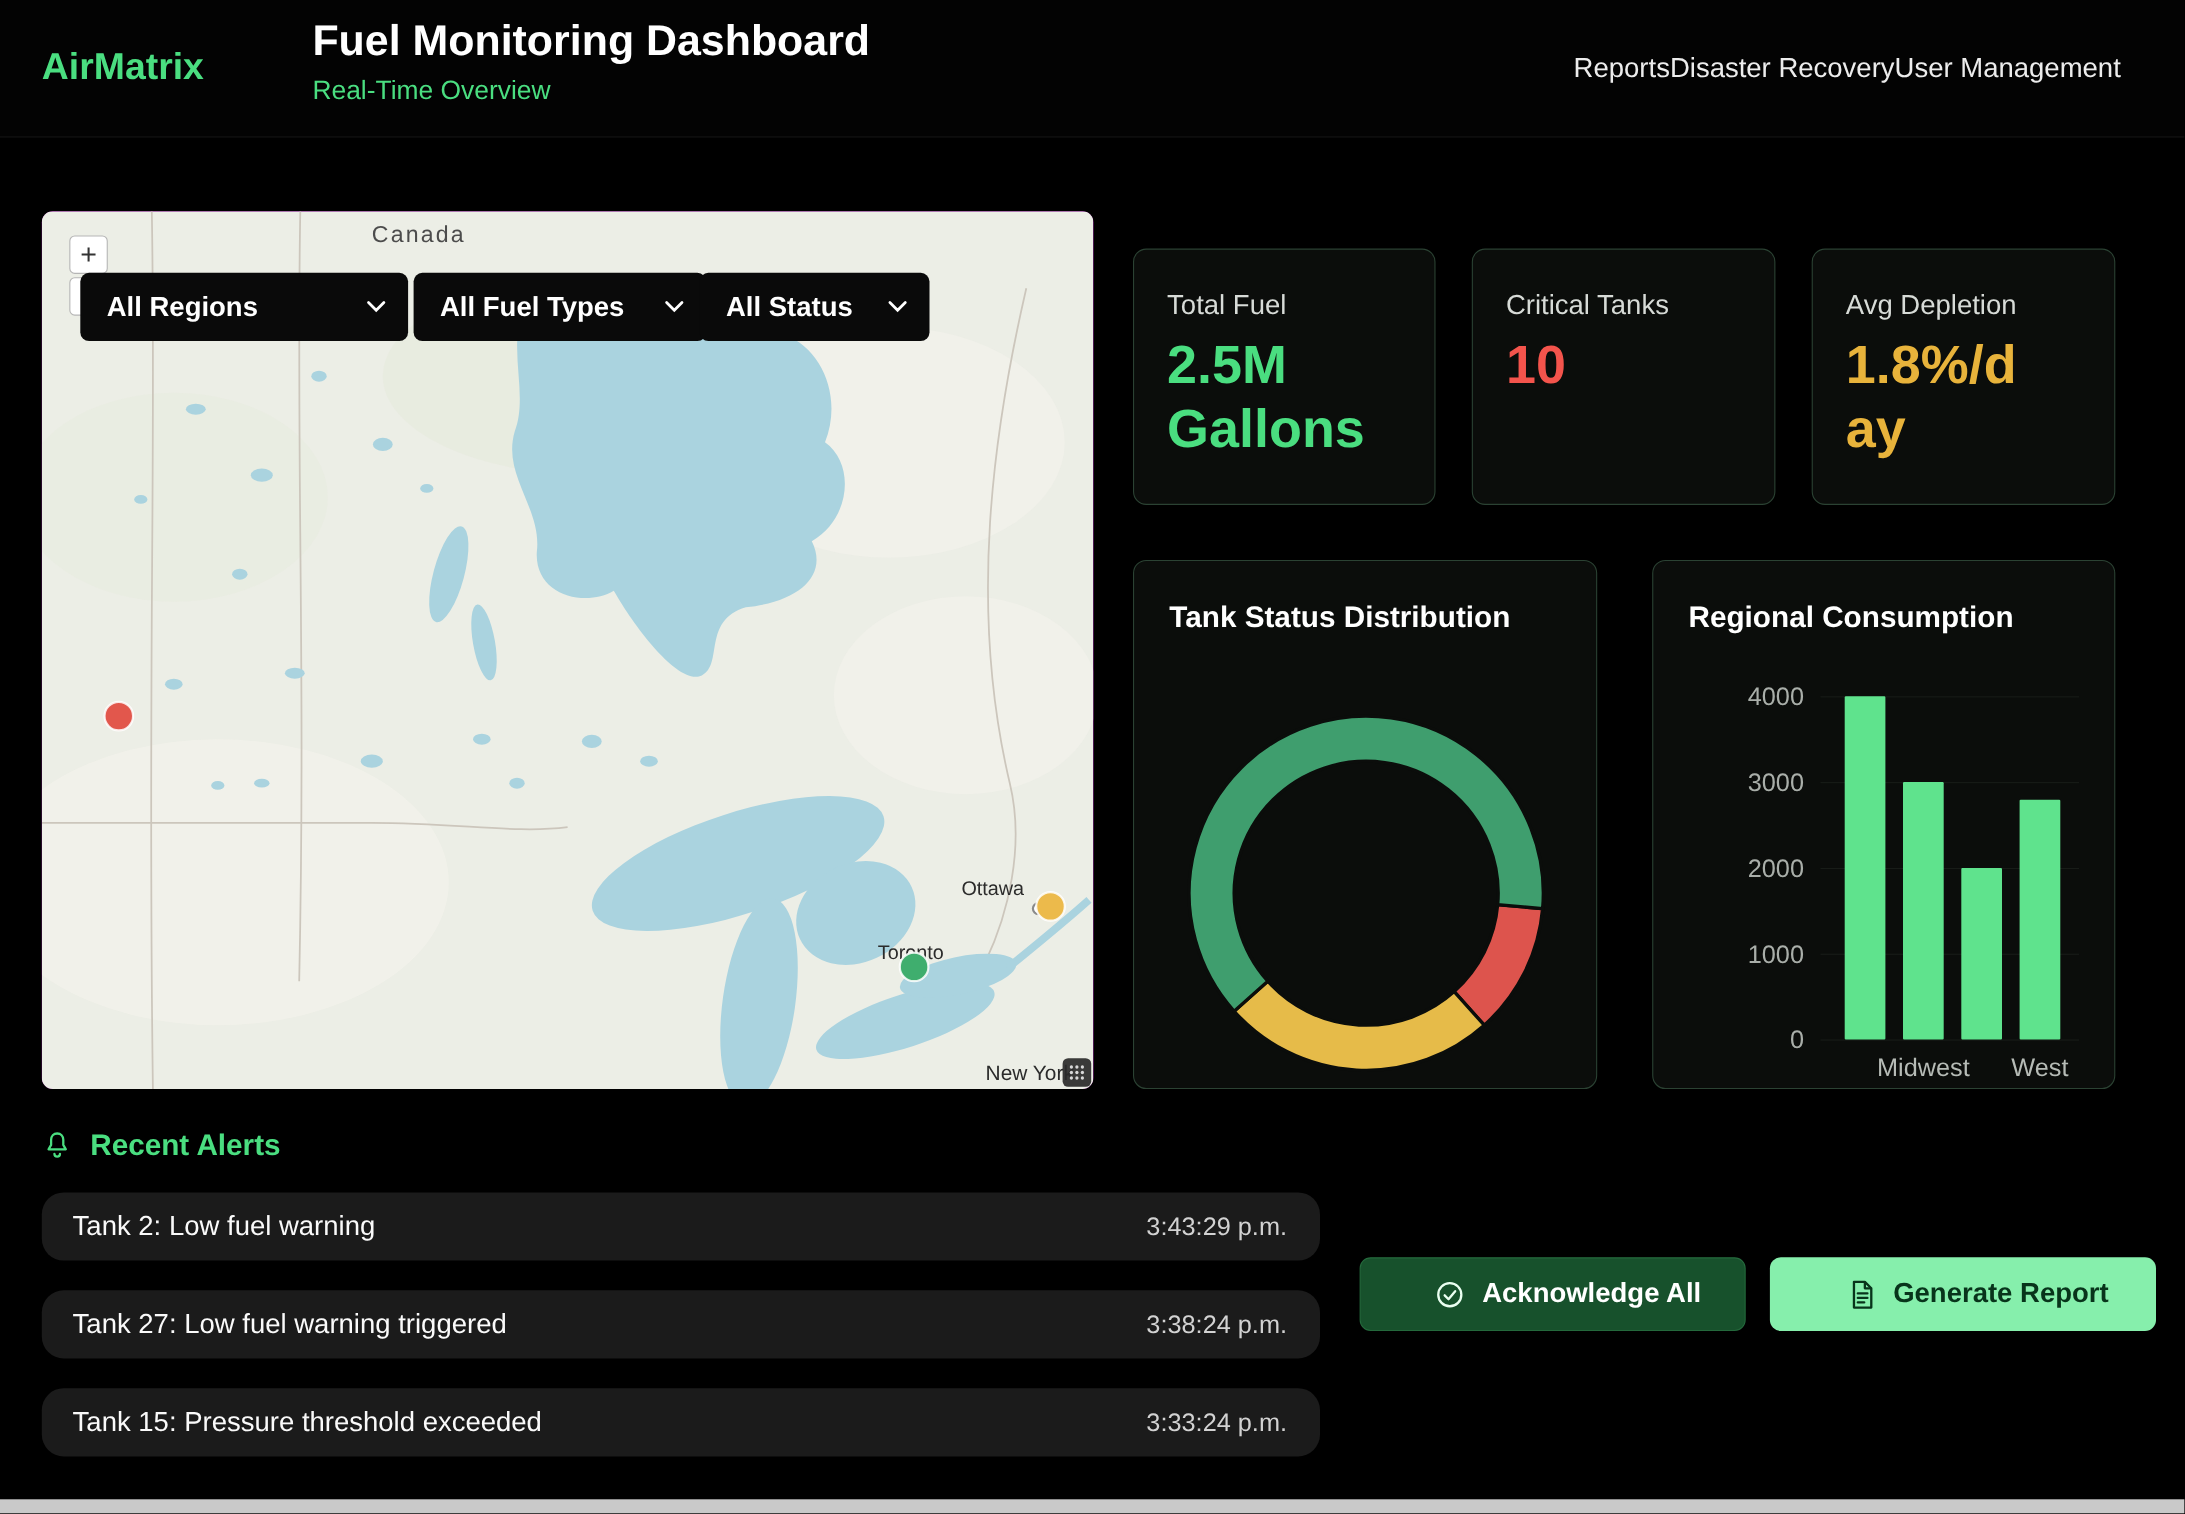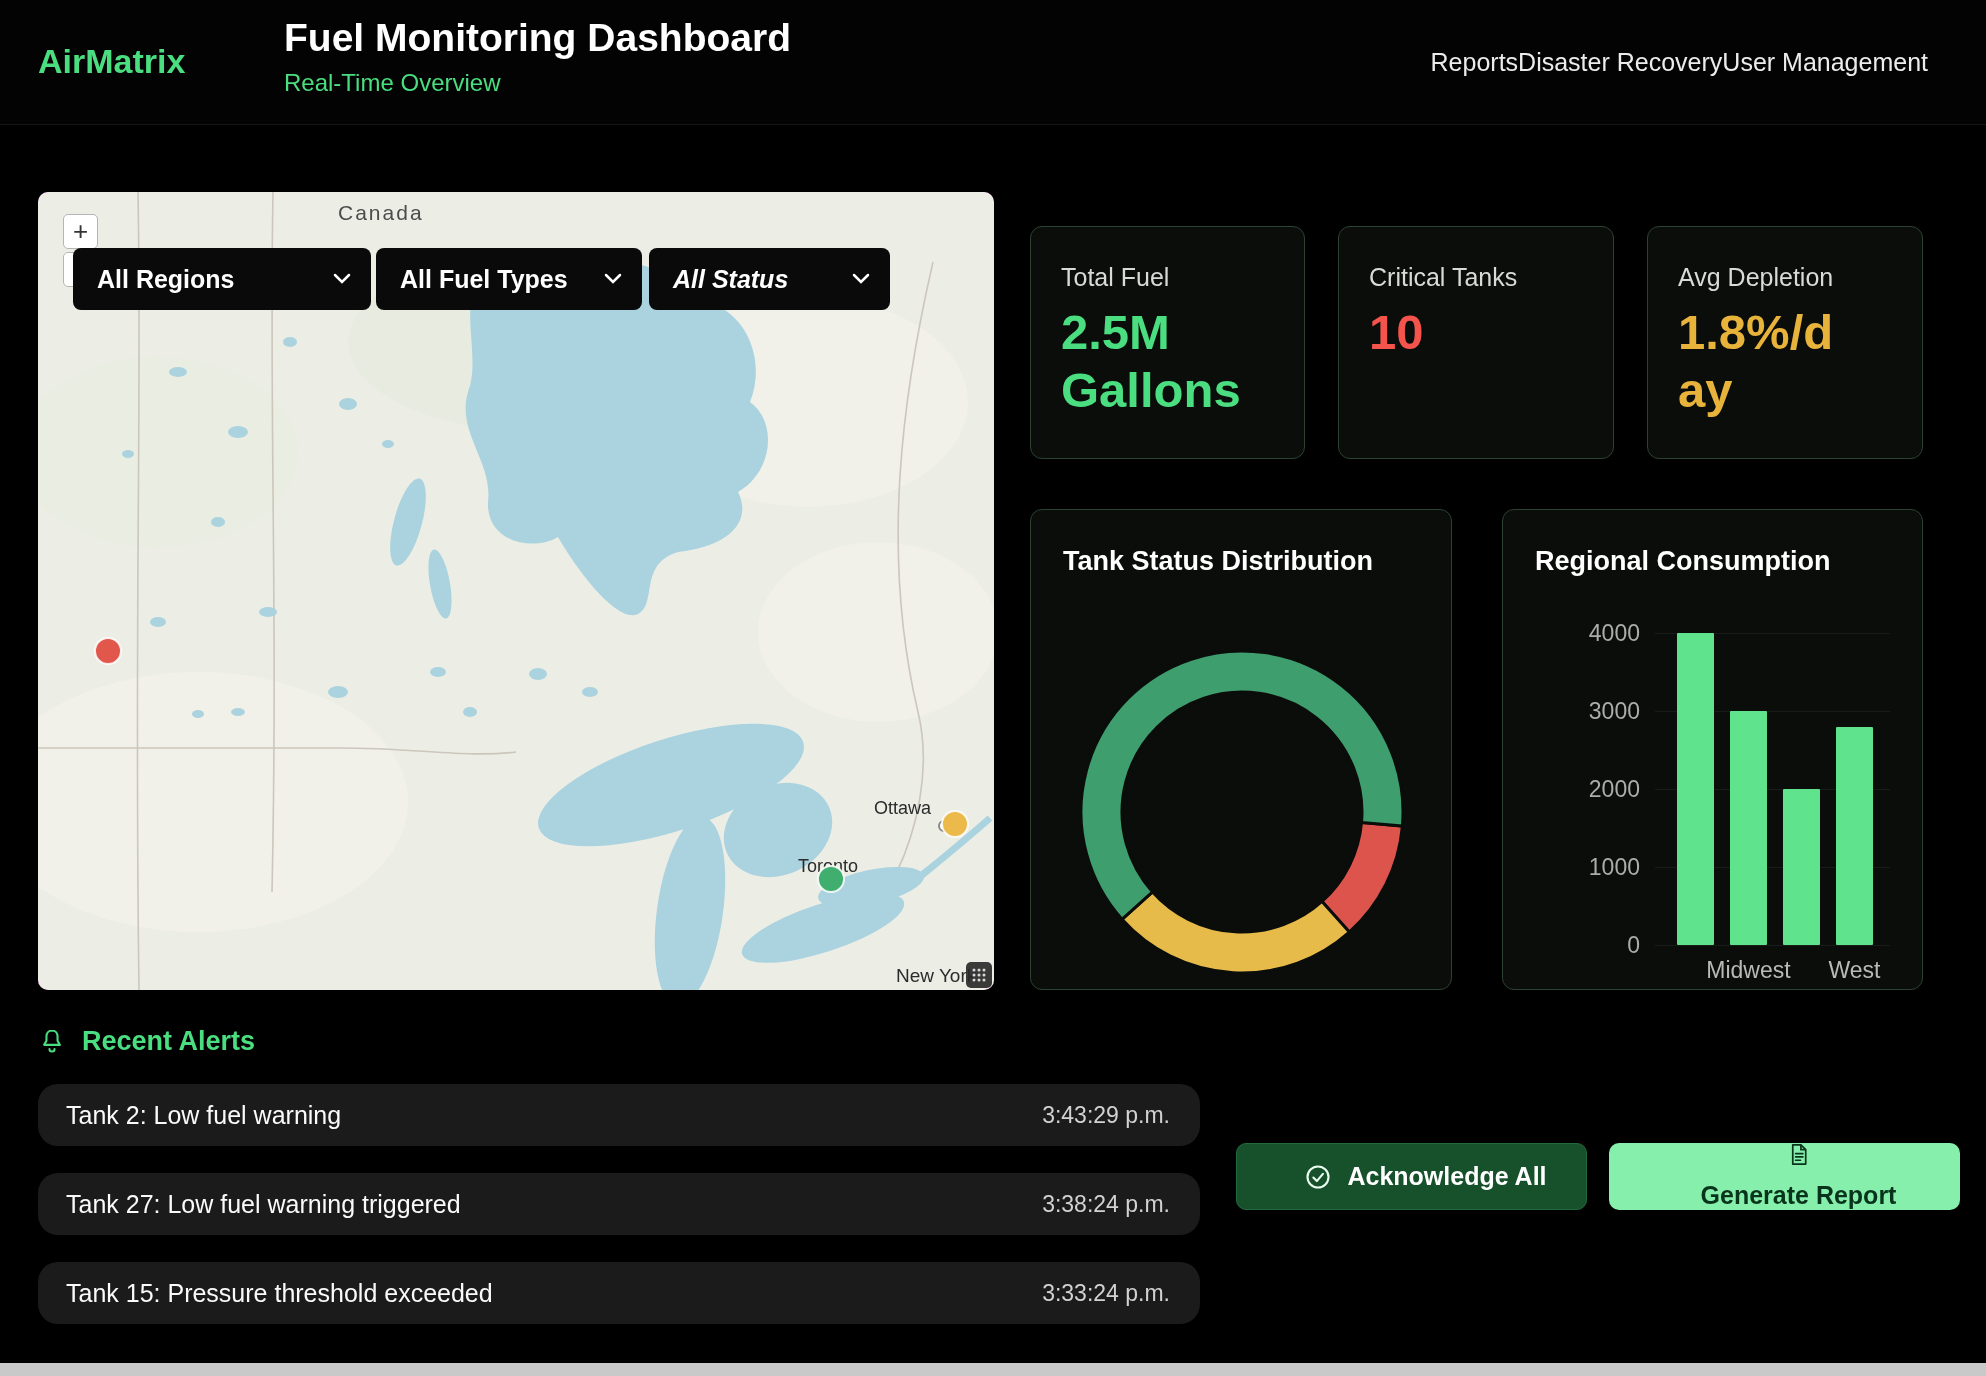--- a/index.html
+++ b/index.html
@@ -21,21 +21,21 @@
   .basemap{position:absolute;left:0;top:0;}
   .zoom-btn{position:absolute;width:35px;height:35px;background:#fff;border:1px solid #b5b5b5;border-radius:5px;color:#333;
     font-size:26px;line-height:33px;text-align:center;z-index:1;cursor:pointer;box-sizing:border-box;}
   #zoom-in{left:25px;top:22px;}
   #zoom-out{left:25px;top:60px;}
   .dropdown{position:absolute;top:56px;height:62px;background:#0a0a0a;border-radius:8px;z-index:2;cursor:pointer;
     display:flex;align-items:center;justify-content:space-between;padding:0 20px 0 24px;box-sizing:border-box;text-align:right;}
   .dropdown .dd-label{font-size:25px;font-weight:bold;color:#fff;white-space:nowrap;}
   #dd-region{left:35px;width:298px;}
   #dd-fuel{left:338px;width:266px;}
-  #dd-status{left:611px;width:241px;font-style:italic;}
+  #dd-status{left:598px;width:209px;}
   .chev{margin-left:16px;display:inline-flex;}
   .resize-handle{position:absolute;right:2px;bottom:2px;width:26px;height:26px;background:rgba(42,42,42,.92);
     border-radius:5px;z-index:3;display:flex;align-items:center;justify-content:center;cursor:nwse-resize;}
   
   .stat-card{position:absolute;top:226px;height:233px;background:#0b0d0b;border:1px solid #2b4233;border-radius:12px;
     box-sizing:border-box;padding:36px 30px;}
   #stat-0{left:1030px;width:275px;}
   #stat-1{left:1338px;width:276px;}
   #stat-2{left:1647px;width:276px;}
   .stat-label{font-size:25px;color:#d7dbd7;}
@@ -56,21 +56,21 @@
   .alerts-title{position:absolute;left:38px;top:1026px;display:flex;align-items:center;gap:16px;
     color:#4ade80;font-size:27px;font-weight:bold;}
   .alert-row{position:absolute;left:38px;width:1162px;height:62px;background:#1b1b1b;border-radius:20px;
     display:flex;align-items:center;justify-content:space-between;padding:0 30px 0 28px;box-sizing:border-box;cursor:pointer;}
   #alert-0{top:1084px;} #alert-1{top:1173px;} #alert-2{top:1262px;}
   .alert-msg{font-size:25px;color:#fafafa;}
   .alert-time{font-size:23px;color:#d2d2d2;}
   .btn{position:absolute;top:1143px;height:67px;border-radius:10px;display:flex;align-items:center;justify-content:center;
     gap:15px;font-weight:bold;font-size:25px;cursor:pointer;box-sizing:border-box;padding-left:28px;}
   #btn-ack{left:1236px;width:351px;background:#17512c;color:#fff;border:1px solid #24693c;}
-  #btn-gen{left:1609px;width:351px;background:#86efac;color:#08341b;flex-direction:column;}
+  #btn-gen{left:1609px;width:351px;background:#86efac;color:#08341b;}
   .bottom-bar{position:absolute;left:0;top:1363px;width:1986px;height:13px;background:#c9c9c9;}
 </style>
 </head>
 <body>
 
 <div class="header">
   <div class="brand">AirMatrix</div>
   <div class="titleblock">
     <div class="page-title">Fuel Monitoring Dashboard</div>
     <div class="page-subtitle">Real-Time Overview</div>

